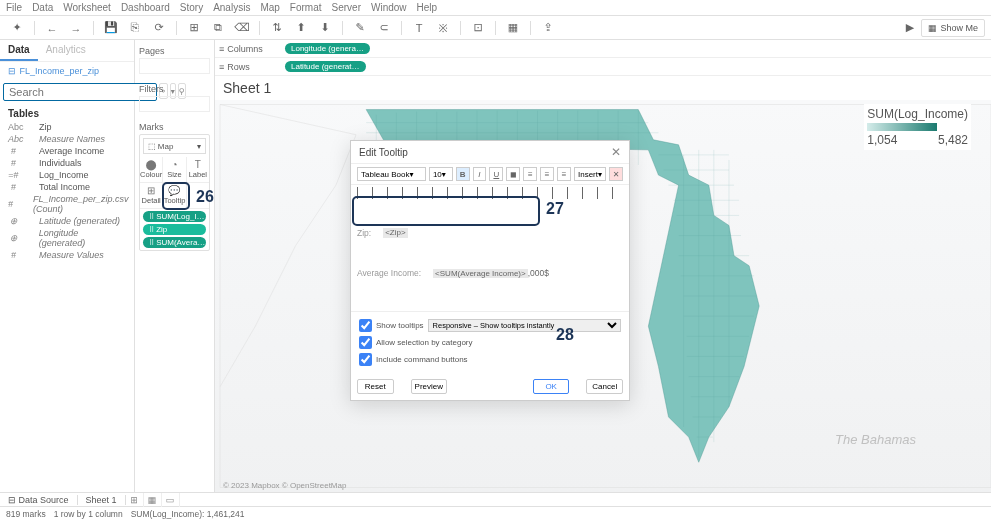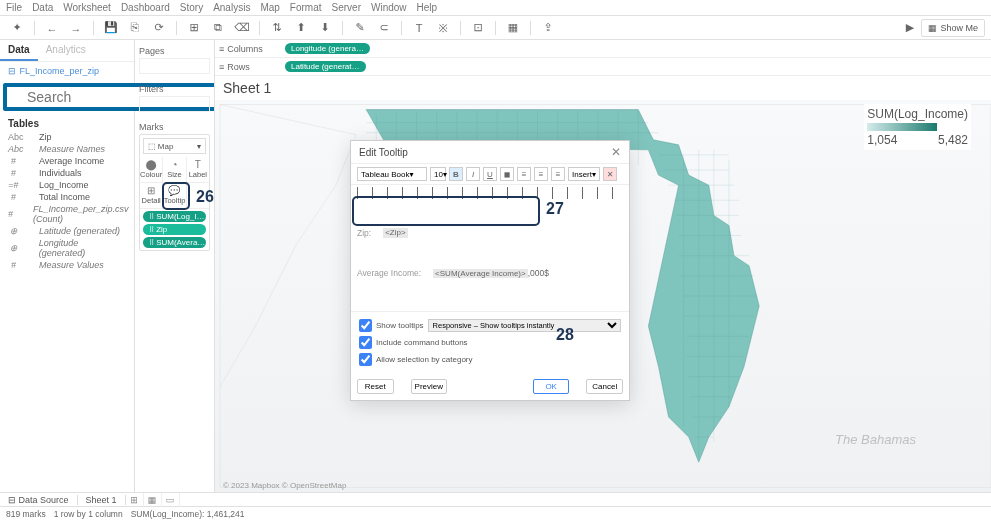--- a/index.html
+++ b/index.html
@@ -16,21 +16,21 @@
 
 .main { display: flex; height: calc(100% - 16px - 24px - 14px - 14px); }
 
 .left-panel { width: 135px; border-right: 1px solid #e0e0e0; display: flex; flex-direction: column; }
 .lp-tabs { display: flex; border-bottom: 1px solid #eee; }
 .lp-tab { padding: 4px 8px; font-size: 10px; color: #555; border-bottom: 2px solid transparent; }
 .lp-tab.active { border-bottom-color: #4a90d9; color: #333; font-weight: 600; }
 .lp-tab.faded { color: #bbb; }
 .lp-conn { padding: 4px 8px; font-size: 9px; color: #4a90d9; display:flex;align-items:center;gap:4px;}
 .lp-search { display:flex; gap:2px; padding:3px;}
-.lp-search input { flex:1; border:4px solid #0369a1; border-radius:2px; padding:2px 20px; font-size:14px; color:#999;}
+.lp-search input { flex:1; border:1px solid #0369a1; border-radius:2px; padding:2px 5px; font-size:11px; color:#999;}
 .sic{width:14px;height:16px;border:1px solid #ddd;border-radius:2px;display:flex;align-items:center;justify-content:center;color:#888;font-size:8px;}
 .lp-h { padding: 4px 8px 2px; font-weight: 700; font-size: 10px; color: #333; }
 .lp-list { padding: 0 4px; }
 .lp-item { display:flex; align-items:center; gap:20px; padding: 1px 4px; font-size: 9px; color: #555; }
 .lp-item .ico{width:11px; text-align:center; color:#888;font-size:9px;}
 .lp-item.italic { font-style: italic; color:#777;}
 
 .mid-panel { width: 80px; border-right: 1px solid #e0e0e0; display:flex; flex-direction:column; gap:8px; padding:4px;}
 .mp-hdr { font-size:9px; color:#666; padding:2px 0;}
 .marks-card { border:1px solid #e0e0e0; border-radius:2px;}
@@ -315,21 +315,21 @@
   <span>SUM(Log_Income): 1,461,241</span>
 </div>
 
 <div class="modal">
   <div class="modal-hd">
     <span>Edit Tooltip</span>
     <span class="modal-close">✕</span>
   </div>
   <div class="modal-tb">
     <div class="dd" style="width:70px;"><span>Tableau Book</span> ▾</div>
-    <div class="dd" style="width:16px;"><span>10</span> ▾</div>
+    <div class="dd" style="width:24px;"><span>10</span> ▾</div>
     <div class="bt active">
         <b>B</b>
       </div>
     <div class="bt">
         <i>I</i>
       </div>
     <div class="bt">
         <u>U</u>
       </div>
     <div class="bt">◼</div>
@@ -351,25 +351,25 @@
       </div>
   </div>
   <div class="modal-ft">
     <div class="opt">
         <input type="checkbox" checked="" style="">
         <span>Show tooltips</span>
       <select style="font-size:7.5px;border:1px solid #ccc;flex:1;"><option>Responsive – Show tooltips instantly</option></select>
     </div>
     <div class="opt">
         <input type="checkbox" checked="" style="">
-        <span>Include command buttons</span>
+        <span>Allow selection by category</span>
       </div>
     <div class="opt">
         <input type="checkbox" checked="" style="">
-        <span>Allow selection by category</span>
+        <span>Include command buttons</span>
       </div>
   </div>
   <div class="modal-btns">
     <div class="mb">Reset</div>
     <div class="mb">Preview</div>
     <div style="flex:1.5"></div>
     <div class="mb ok">OK</div>
     <div class="mb">Cancel</div>
   </div>
 </div>

